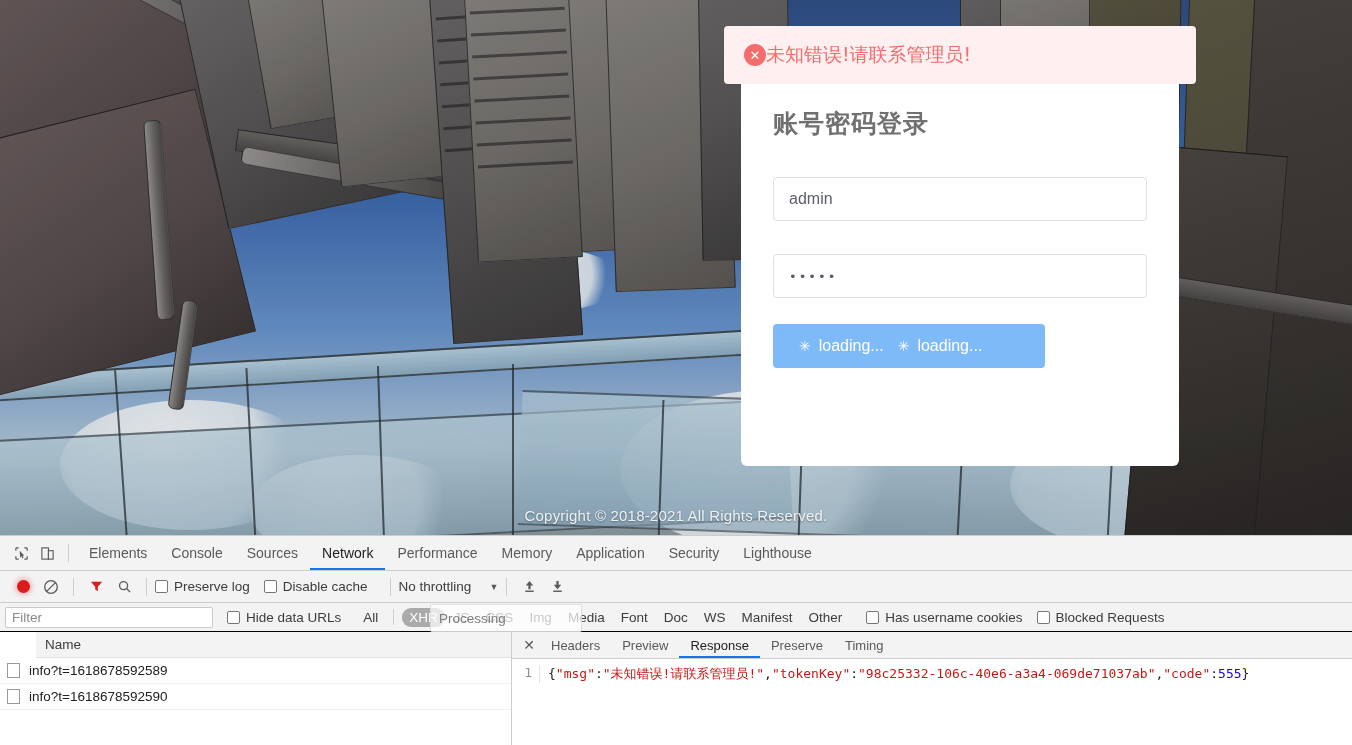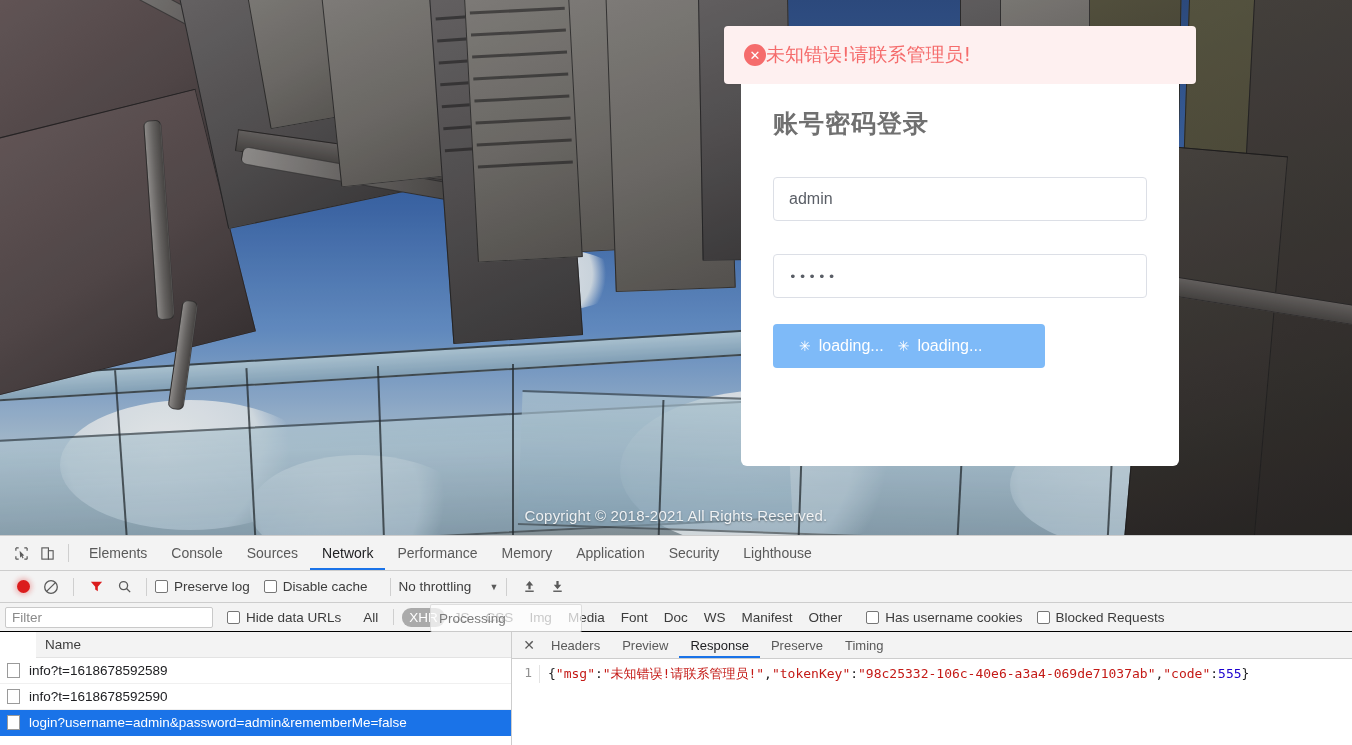--- a/index.html
+++ b/index.html
@@ -536,24 +536,20 @@
       <div class="col-head">Name</div>
 
       <div class="req-row">
         <span class="doc-ico"></span>
         <span>info?t=1618678592589</span>
       </div>
       <div class="req-row">
         <span class="doc-ico"></span>
         <span>info?t=1618678592590</span>
       </div>
-      <div class="req-row selected">
-        <span class="doc-ico"></span>
-        <span>login?username=admin&amp;password=admin&amp;rememberMe=false</span>
-      </div>
     </div>
 
     <div class="pane-right">
       <div class="resp-tabs">
         <div class="close-x">✕</div>
         <div class="rtab">Headers</div>
         <div class="rtab">Preview</div>
         <div class="rtab active">Response</div>
         <div class="rtab">Preserve</div>
         <div class="rtab">Timing</div>

